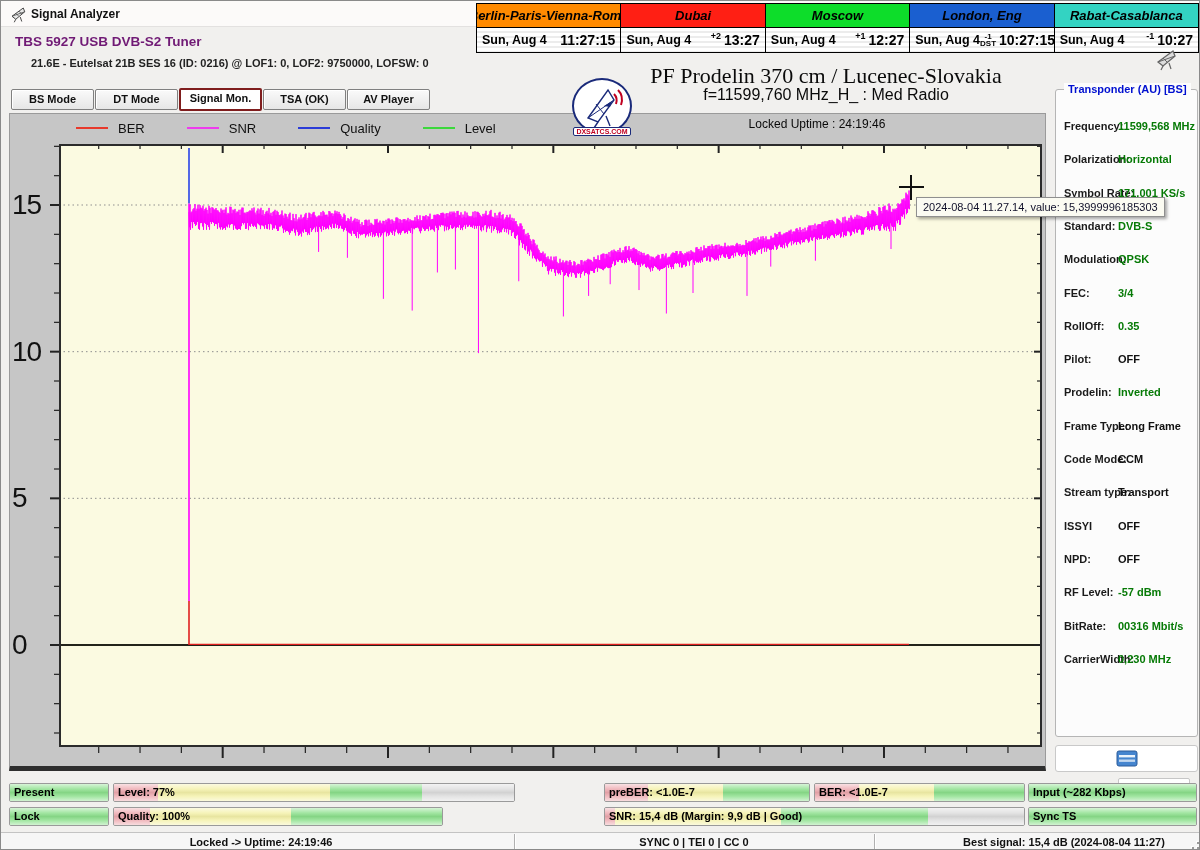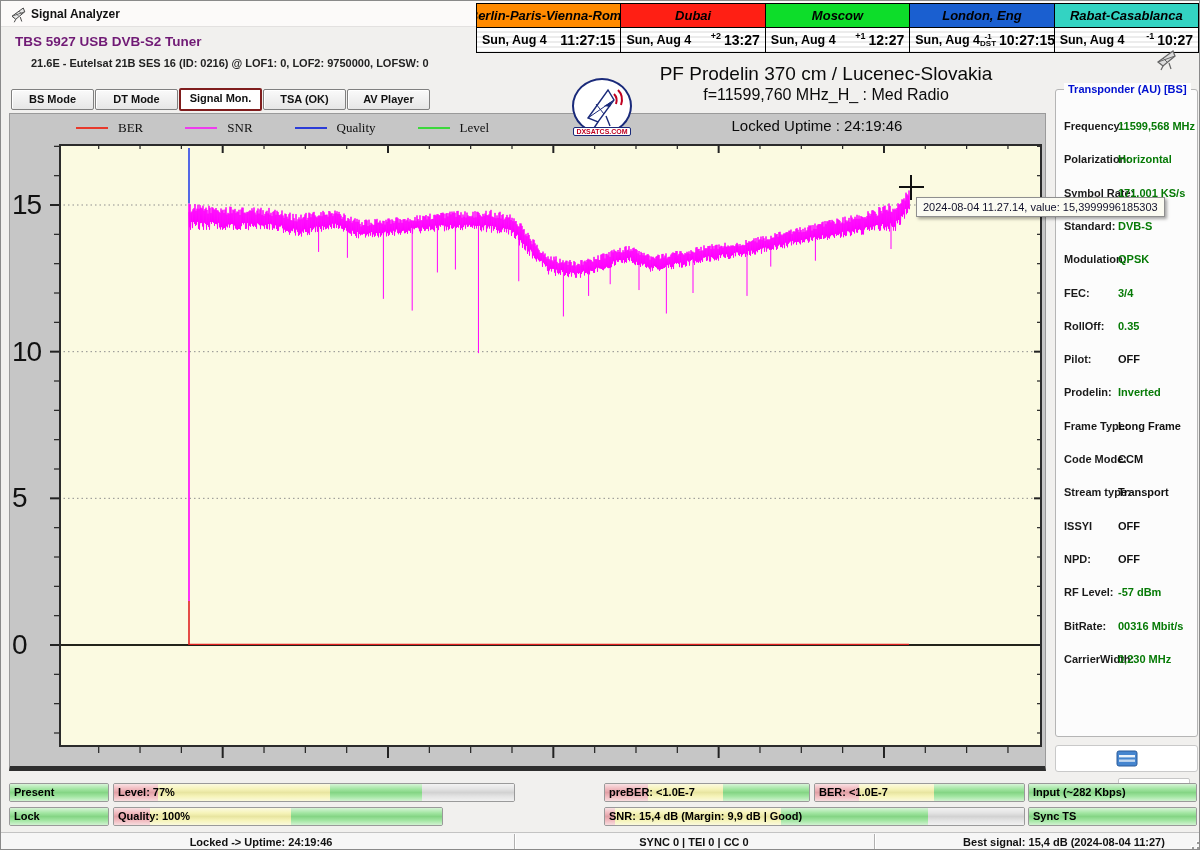--- a/index.html
+++ b/index.html
@@ -19,35 +19,35 @@
   .clock .bd{flex:1;display:flex;align-items:center;padding:0 5px;
              background:repeating-linear-gradient(#ffffff 0 3px,#ececec 3px 5px);}
   .clock .date{font-size:12.5px;font-weight:700;color:#000;white-space:nowrap;}
   .clock .sp{flex:1;}
   .clock .off{font-size:9px;font-weight:700;color:#000;margin:-8px 3px 0 0;}
   .clock .offstack{display:flex;flex-direction:column;align-items:center;font-size:8px;font-weight:700;line-height:7px;margin:0 3px 0 0;}
   .clock .time{font-size:14px;font-weight:700;color:#000;white-space:nowrap;}
   
   #tuner-title{position:absolute;left:14px;top:33px;font-size:13.5px;font-weight:700;color:#701a75;}
   #tuner-details{position:absolute;left:30px;top:56px;font-size:11px;font-weight:600;color:#222;}
-  #hdr-dish{position:absolute;left:575px;top:62px;width:500px;text-align:center;font-size:19px;color:#0a0a0a;}
+  #hdr-dish{position:absolute;left:575px;top:62px;width:500px;text-align:center;font-size:22px;color:#0a0a0a;font-family:Liberation Serif, serif;}
   #hdr-freq{position:absolute;left:575px;top:85px;width:500px;text-align:center;font-size:16px;color:#0a0a0a;}
   
   .tab{position:absolute;top:88px;width:83px;height:21px;background:linear-gradient(#fafafa,#e6e6e6);
        border:1px solid #808080;border-radius:2px;box-shadow:inset 1px 1px 0 #fff;
        font-size:11px;font-weight:700;color:#111;text-align:center;line-height:19px;cursor:default;}
   .tab.active{background:#fff;border:2px solid #7f1d1d;line-height:17px;height:23px;top:87px;}
   
   #chartbox{position:absolute;left:8px;top:112px;width:1037px;height:658px;background:#c6c6c6;
             border:1px solid #9a9a9a;border-bottom:5px solid #2e2e2e;}
   #legend{position:absolute;left:0;top:0;width:100%;height:28px;display:flex;align-items:center;padding-left:66px;}
-  .lg-item{display:flex;align-items:center;margin-right:42px;font-family:Liberation Serif, serif;}
+  .lg-item{display:flex;align-items:center;margin-right:42px;}
   .lg-line{width:32px;height:0;border-top:2px solid #000;margin-right:10px;}
   .lg-label{font-size:13px;color:#111;}
-  #uptime{position:absolute;left:557px;top:3px;width:500px;text-align:center;font-size:15px;color:#0a0a0a;}
+  #uptime{position:absolute;left:557px;top:3px;width:500px;text-align:center;font-size:12px;color:#0a0a0a;}
   #plot{position:absolute;left:49px;top:30px;width:983px;height:603px;background:#fbfae1;}
   #plot svg{overflow:visible;display:block;}
   .ylab{position:absolute;width:40px;text-align:left;font-size:28px;font-weight:500;letter-spacing:-1px;color:#111;}
   
   #logo{position:absolute;left:571px;top:77px;width:64px;height:60px;z-index:30;}
   #logo .circ{position:absolute;left:0;top:0;width:60px;height:56px;border-radius:50%;background:#fff;border:2px solid #1a2a7a;}
   #logo .txt{position:absolute;left:1px;bottom:2px;width:58px;text-align:center;font-size:7px;font-weight:700;color:#c00020;background:#fff;border:1px solid #1a2a7a;border-radius:2px;padding:0;}
   
   .xh{position:absolute;background:#101010;z-index:40;}
   #tooltip{position:absolute;left:915px;top:196px;z-index:45;background:#fbfbf2;border:1px solid #8f8f8f;

